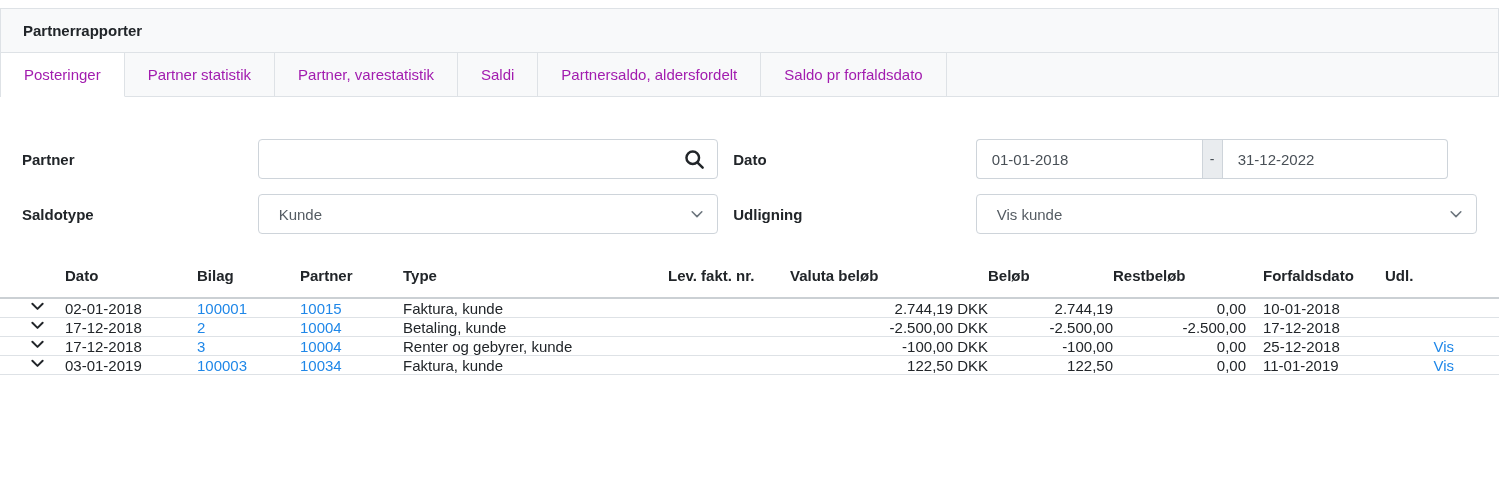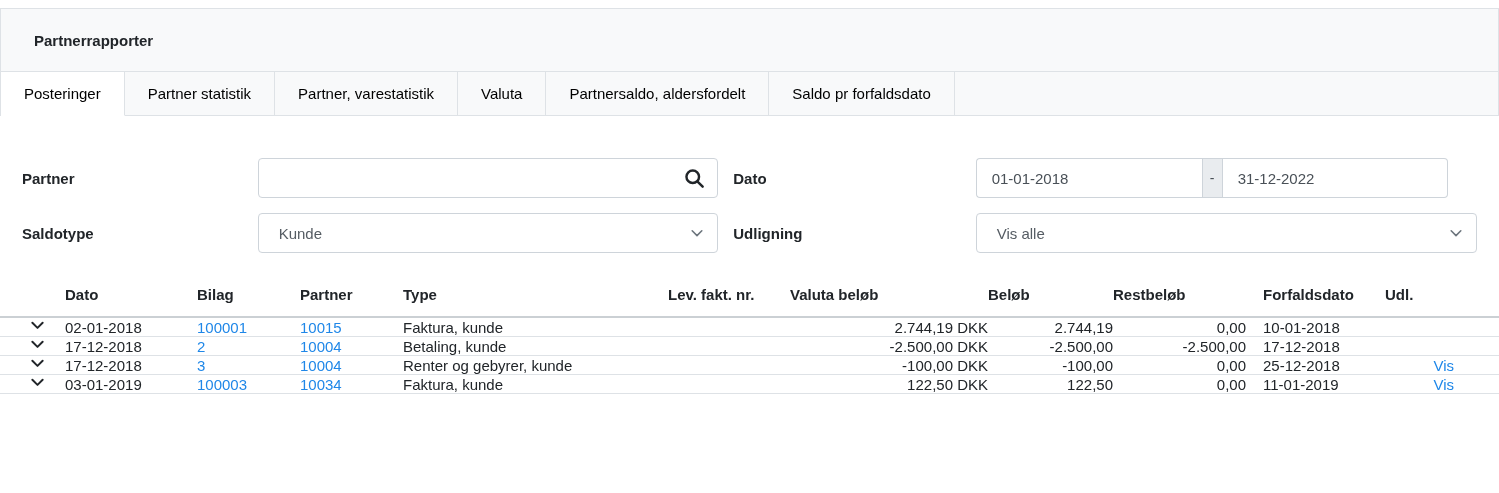--- a/index.html
+++ b/index.html
@@ -8,47 +8,47 @@
     background: #fff;
     font-family: "Liberation Sans", sans-serif;
     font-size: 15px;
     color: #212529;
     overflow: hidden;
   }
 
   
   .top-space { height: 8px; background: #fff; }
   .page-header {
-    height: 64px;
+    height: 45px;
     background: #f8f9fa;
     border-top: 1px solid #dee2e6;
     border-bottom: 1px solid #dee2e6;
     border-left: 1px solid #dee2e6;
     border-right: 1px solid #dee2e6;
     display: flex;
     align-items: center;
-    padding-left: 33px;
+    padding-left: 22px;
     font-weight: bold;
   }
 
   
   .tabs {
     height: 44px;
     background: #f8f9fa;
     border-bottom: 1px solid #dee2e6;
     border-left: 1px solid #dee2e6;
     border-right: 1px solid #dee2e6;
     display: flex;
   }
   .tab {
     display: flex;
     align-items: center;
     padding: 0 23px;
     border-right: 1px solid #dee2e6;
-    color: #000000;
+    color: #a21caf;
     cursor: pointer;
     white-space: nowrap;
   }
   .tab.active {
     background: #fff;
     margin-bottom: -1px;
     border-bottom: 1px solid #fff;
   }
 
   
@@ -154,21 +154,21 @@
   <div class="tab active">
     <span>Posteringer</span>
   </div>
   <div class="tab">
     <span>Partner statistik</span>
   </div>
   <div class="tab">
     <span>Partner, varestatistik</span>
   </div>
   <div class="tab">
-    <span>Valuta</span>
+    <span>Saldi</span>
   </div>
   <div class="tab">
     <span>Partnersaldo, aldersfordelt</span>
   </div>
   <div class="tab">
     <span>Saldo pr forfaldsdato</span>
   </div>
 </div>
 
 <div class="filters">
@@ -201,21 +201,21 @@
       </div>
       <span class="select-caret">
         <svg width="14" height="14" viewBox="0 0 16 16">
           <path d="M2.5 5.5 L8 11 L13.5 5.5" fill="none" stroke="#6c757d" stroke-width="1.8" stroke-linecap="round" stroke-linejoin="round"></path>
         </svg>
       </span>
     </div>
     <div class="filter-label right">Udligning</div>
     <div class="field right">
       <div class="select-box">
-        <span>Vis alle</span>
+        <span>Vis kunde</span>
       </div>
       <span class="select-caret">
         <svg width="14" height="14" viewBox="0 0 16 16">
           <path d="M2.5 5.5 L8 11 L13.5 5.5" fill="none" stroke="#6c757d" stroke-width="1.8" stroke-linecap="round" stroke-linejoin="round"></path>
         </svg>
       </span>
     </div>
   </div>
 </div>
 

